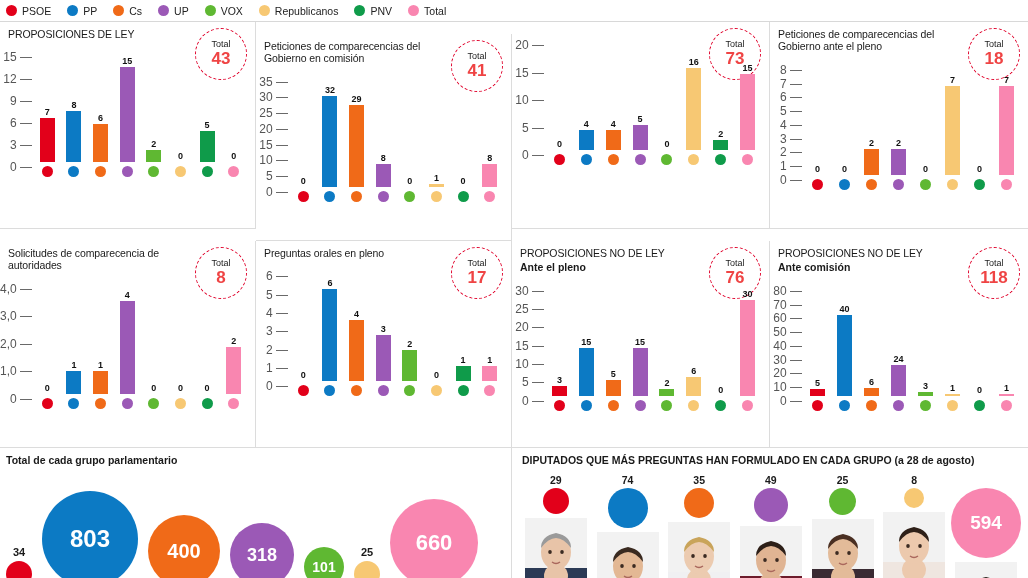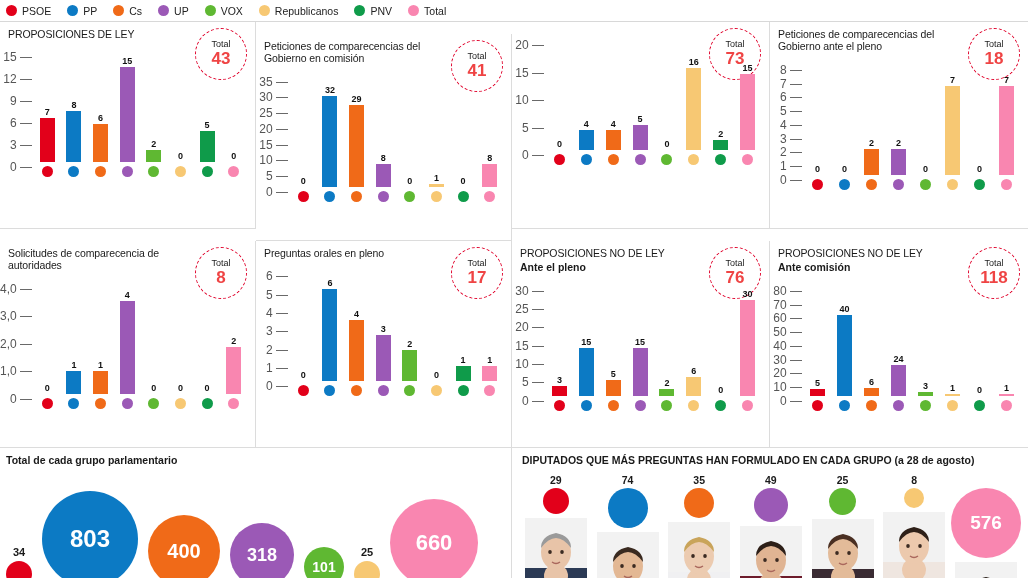--- a/index.html
+++ b/index.html
@@ -882,21 +882,21 @@
               <ellipse cx="31" cy="34" rx="15" ry="18" fill="#ecc9ad"></ellipse>
               <path d="M16 30 Q31 10 46 30 Q46 18 31 15 Q16 18 16 30 Z" fill="#2e2018"></path>
               <ellipse cx="25" cy="34" rx="1.8" ry="2" fill="#3b2b22"></ellipse>
               <ellipse cx="37" cy="34" rx="1.8" ry="2" fill="#3b2b22"></ellipse>
               <path d="M27 44 Q31 47 35 44" stroke="#a9675c" stroke-width="1.4" fill="none"></path>
             </svg></div>
           <div class="dep-name">Marta</div>
         </div>
         <div class="dep">
           <div class="dep-num" style="visibility: hidden;">353</div>
-          <div class="dep-circle" style="width: 70px; height: 70px; background: rgb(249, 134, 176); display: flex; align-items: center; justify-content: center; color: rgb(255, 255, 255); font-weight: bold; font-size: 19px;">576</div>
+          <div class="dep-circle" style="width: 70px; height: 70px; background: rgb(249, 134, 176); display: flex; align-items: center; justify-content: center; color: rgb(255, 255, 255); font-weight: bold; font-size: 19px;">594</div>
           <div class="dep-photo"><svg width="62" height="72" viewBox="0 0 62 72">
               <rect x="0" y="0" width="62" height="72" fill="#f2f2f2"></rect>
               <rect x="0" y="50" width="62" height="22" fill="#232a33"></rect>
               <ellipse cx="31" cy="58" rx="12" ry="12" fill="#e0b28e"></ellipse>
               <ellipse cx="31" cy="34" rx="15" ry="18" fill="#e0b28e"></ellipse>
               <path d="M16 30 Q31 10 46 30 Q46 18 31 15 Q16 18 16 30 Z" fill="#241a14"></path>
               <ellipse cx="25" cy="34" rx="1.8" ry="2" fill="#3b2b22"></ellipse>
               <ellipse cx="37" cy="34" rx="1.8" ry="2" fill="#3b2b22"></ellipse>
               <path d="M27 44 Q31 47 35 44" stroke="#a9675c" stroke-width="1.4" fill="none"></path>
             </svg></div>

